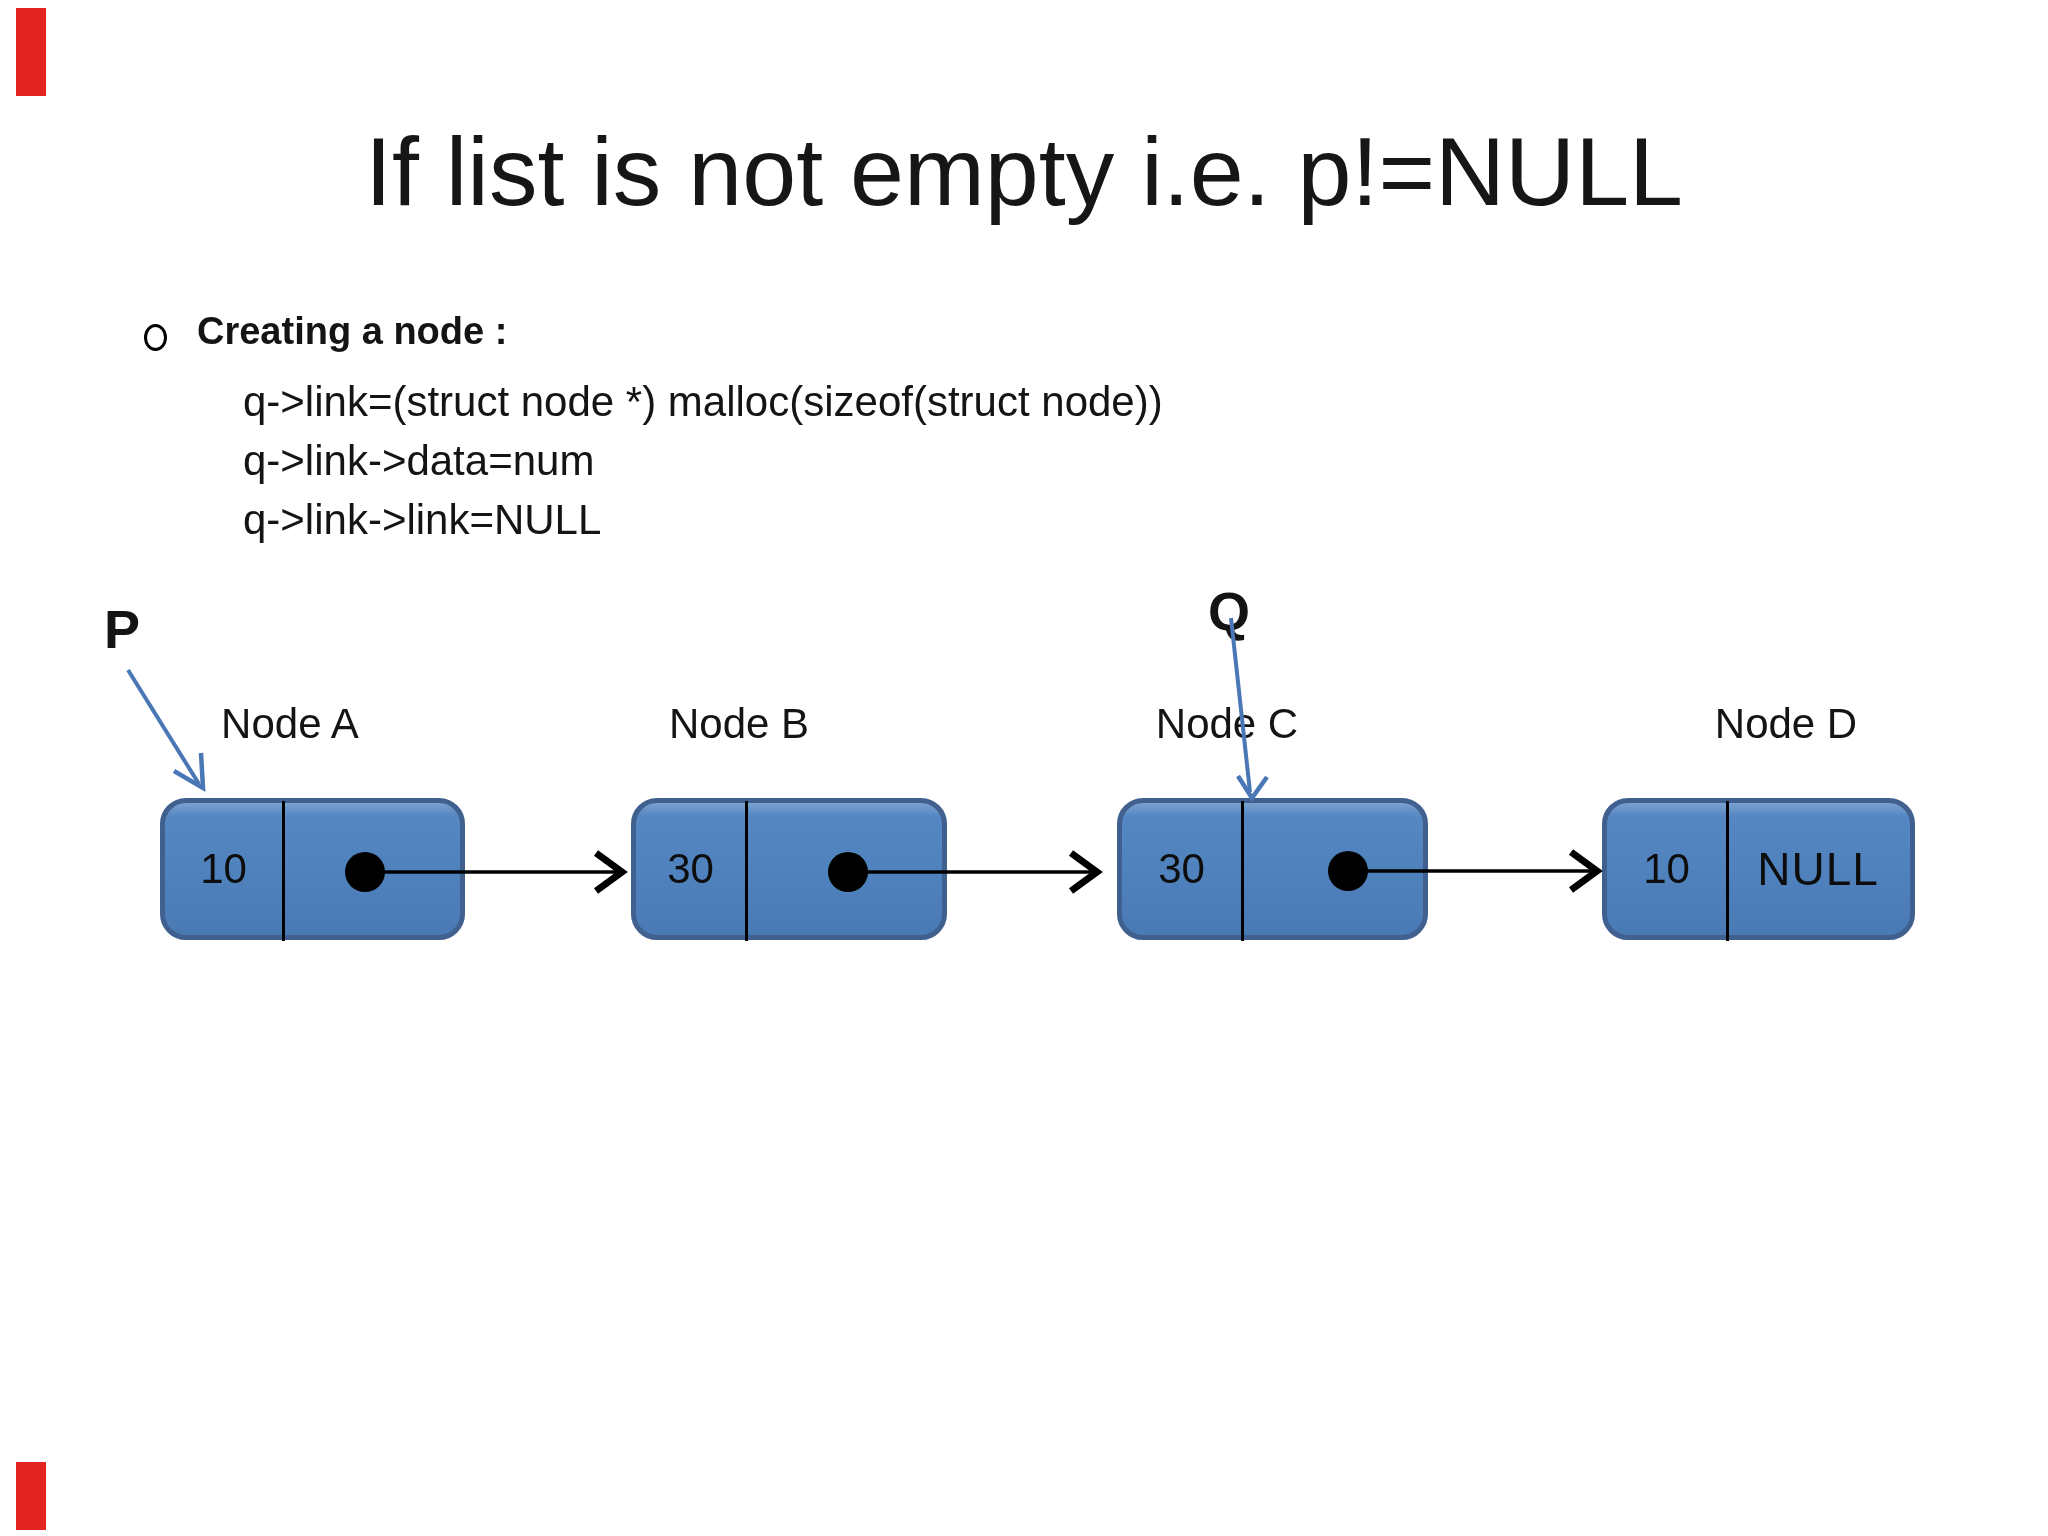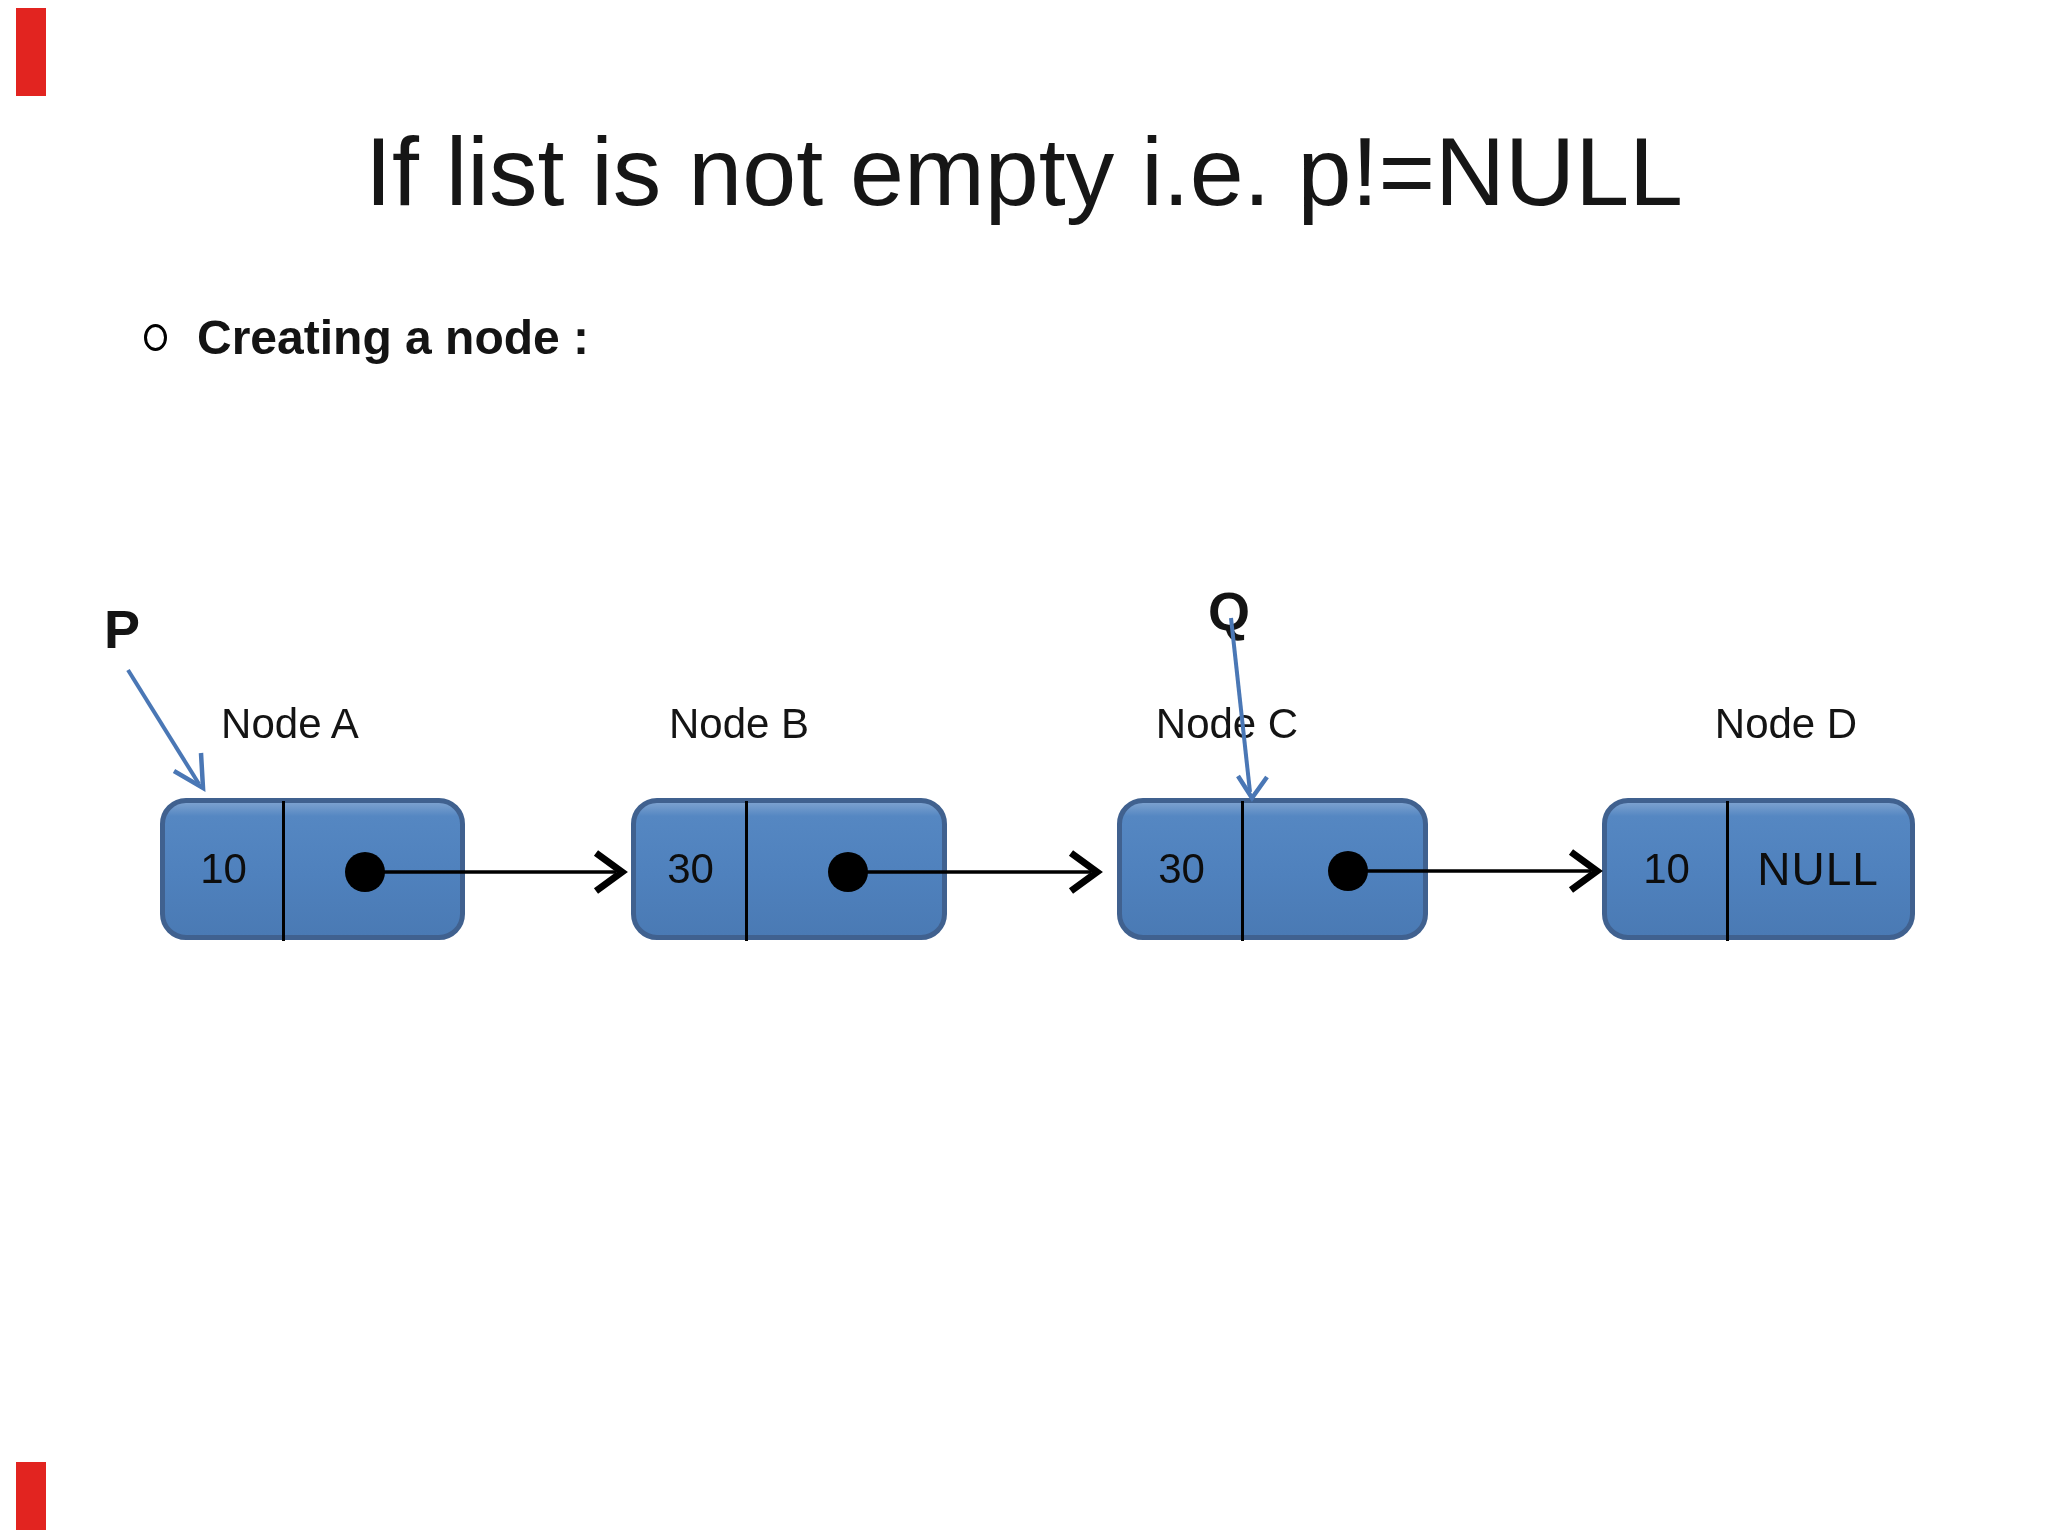--- a/index.html
+++ b/index.html
@@ -8,21 +8,21 @@
     font-family:"Liberation Sans",sans-serif;color:#141414;overflow:hidden;
   }
   .title{
     position:absolute;left:0;top:116px;width:100%;text-align:center;
     font-size:97px;font-weight:400;color:#161616;white-space:nowrap;
   }
   .bullet-dot{
     position:absolute;left:144px;top:324px;width:17px;height:21px;
     border:3px solid #000;border-radius:50%;background:#fff;
   }
-  .bullet-label{position:absolute;left:197px;top:310px;font-size:48px;font-weight:700;white-space:nowrap;}
+  .bullet-label{position:absolute;left:197px;top:310px;font-size:38px;font-weight:700;white-space:nowrap;}
   .code{position:absolute;left:243px;top:372px;font-size:42px;line-height:59px;font-weight:400;white-space:nowrap;}
   .pointer-label{position:absolute;font-size:54px;font-weight:700;}
   .p-label{left:104px;top:598px;}
   .q-label{left:1208px;top:580px;}
   .node-label{position:absolute;top:700px;width:220px;text-align:center;font-size:42px;white-space:nowrap;}
   .label-a{left:180px;} .label-b{left:629px;} .label-c{left:1117px;} .label-d{left:1676px;}
   .node-box{
     position:absolute;top:798px;height:142px;box-sizing:border-box;
     border-radius:26px;border:5px solid #40618f;
     background:linear-gradient(180deg,#7ba1cf 0%,#5587c2 10%,#4f81bd 55%,#4a7ab4 100%);
@@ -54,20 +54,25 @@
 <div class="slide">
 
   <div class="red-mark red-top"></div>
   <div class="red-mark red-bottom"></div>
 
   <div class="title">If list is not empty i.e. p!=NULL</div>
 
   <div class="bullet-dot"></div>
   <div class="bullet-label">Creating a node :</div>
 
+  <div class="code">
+    <div>q-&gt;link=(struct node *) malloc(sizeof(struct node))</div>
+    <div>q-&gt;link-&gt;data=num</div>
+    <div>q-&gt;link-&gt;link=NULL</div>
+  </div>
 
   <div class="pointer-label p-label">P</div>
   <div class="pointer-label q-label">Q</div>
 
   <div class="node-label label-a">Node A</div>
   <div class="node-label label-b">Node B</div>
   <div class="node-label label-c">Node C</div>
   <div class="node-label label-d">Node D</div>
 
   <div class="node-box box-a">

